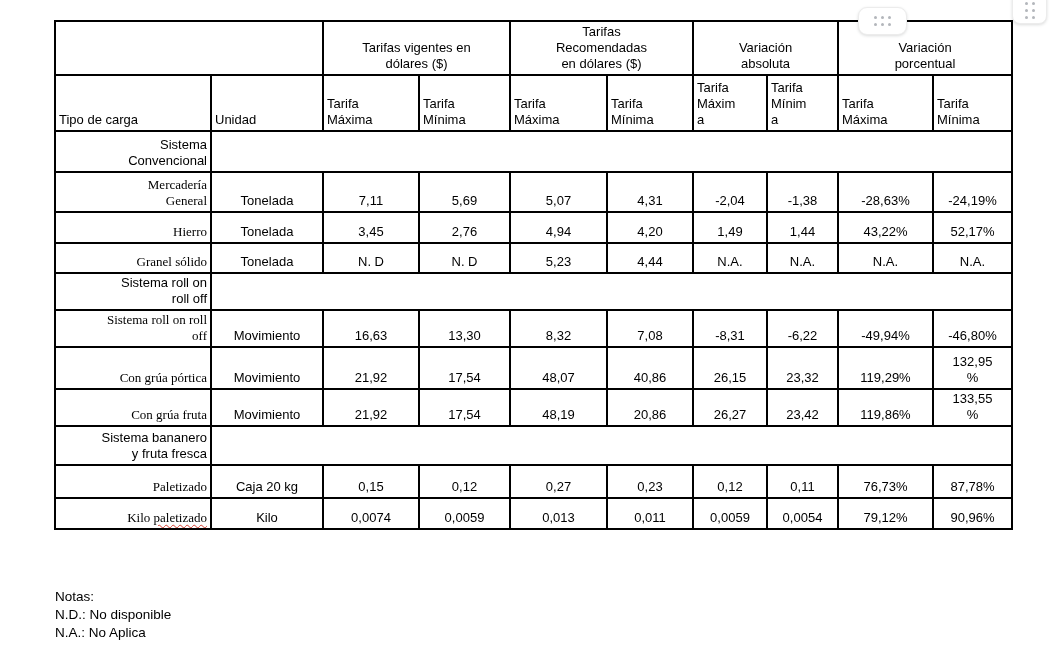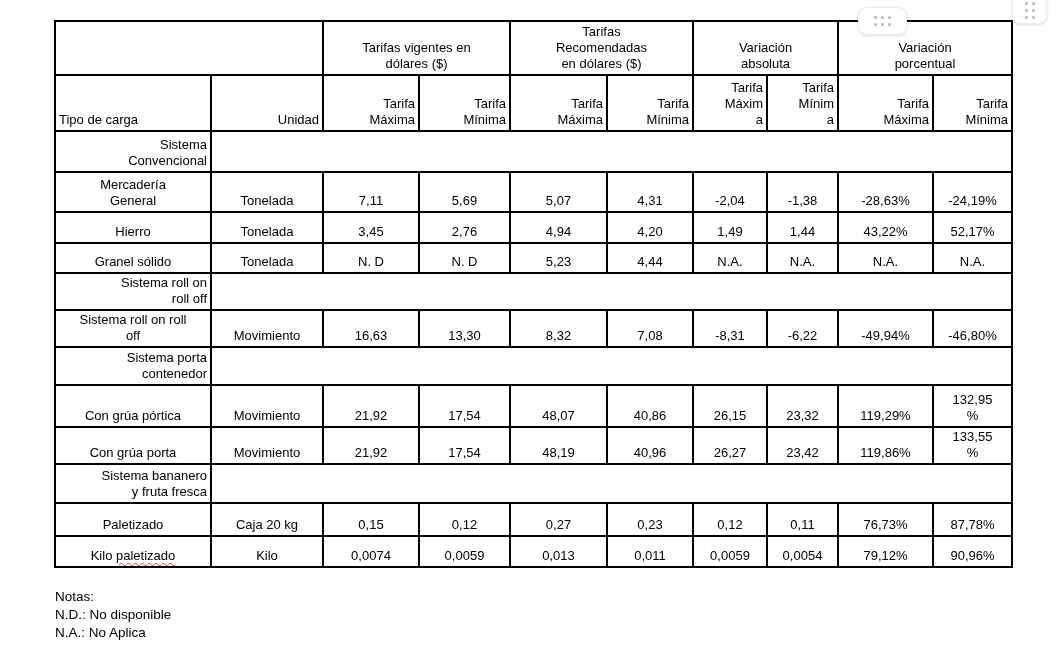--- a/index.html
+++ b/index.html
@@ -31,25 +31,25 @@
     font-weight: normal;
   }
   td.corner { border: none; background: transparent; }
   th.group {
     font-weight: bold;
     vertical-align: middle;
     padding: 2px;
   }
   th.colhead {
     font-weight: bold;
-    text-align: right;
+    text-align: left;
     vertical-align: bottom;
   }
   th.colhead.first { text-align: left; }
-  td.rowlabel { text-align: center; }
+  td.rowlabel { text-align: right; font-family: Liberation Serif, serif; }
   td.sectionlabel {
     text-align: right;
     font-weight: bold;
     vertical-align: top;
   }
   td.unit { text-align: center; }
   td.num  { text-align: center; }
   .misspelled {
     text-decoration: underline;
     text-decoration-style: wavy;
@@ -197,45 +197,40 @@
             <td class="unit">Movimiento</td>
             <td class="num">16,63</td>
             <td class="num">13,30</td>
             <td class="num">8,32</td>
             <td class="num">7,08</td>
             <td class="num">-8,31</td>
             <td class="num">-6,22</td>
             <td class="num">-49,94%</td>
             <td class="num">-46,80%</td>
           </tr>
-          <tr style="height: 38px;">
-            <td class="sectionlabel">Sistema porta
-contenedor</td>
-            <td colspan="9"></td>
-          </tr>
           <tr style="height: 42px;">
             <td class="rowlabel">Con grúa pórtica</td>
             <td class="unit">Movimiento</td>
             <td class="num">21,92</td>
             <td class="num">17,54</td>
             <td class="num">48,07</td>
             <td class="num">40,86</td>
             <td class="num">26,15</td>
             <td class="num">23,32</td>
             <td class="num">119,29%</td>
             <td class="num">132,95
 %</td>
           </tr>
           <tr style="height: 34px;">
-            <td class="rowlabel">Con grúa porta</td>
+            <td class="rowlabel">Con grúa fruta</td>
             <td class="unit">Movimiento</td>
             <td class="num">21,92</td>
             <td class="num">17,54</td>
             <td class="num">48,19</td>
-            <td class="num">40,96</td>
+            <td class="num">20,86</td>
             <td class="num">26,27</td>
             <td class="num">23,42</td>
             <td class="num">119,86%</td>
             <td class="num">133,55
 %</td>
           </tr>
           <tr style="height: 39px;">
             <td class="sectionlabel">Sistema bananero
 y fruta fresca</td>
             <td colspan="9"></td>

